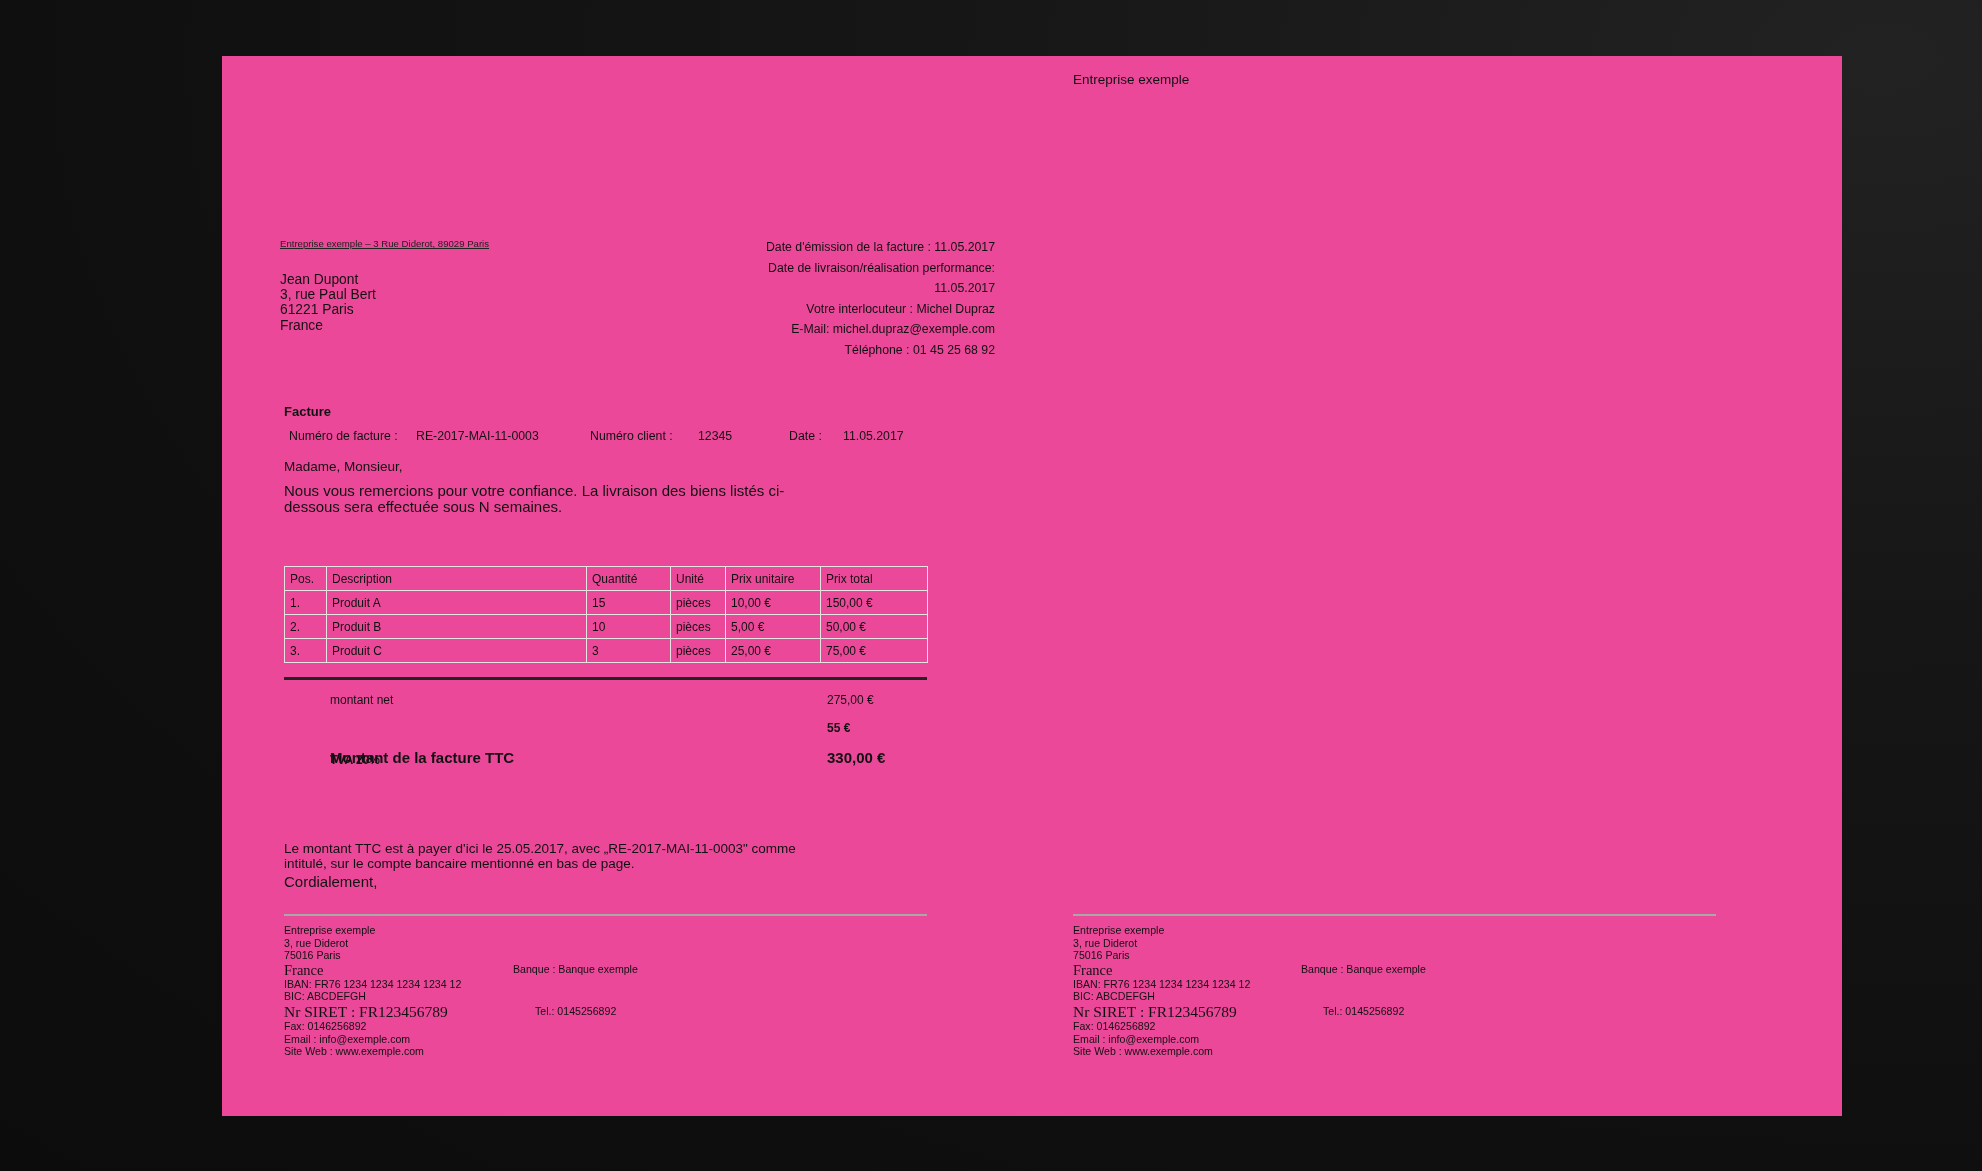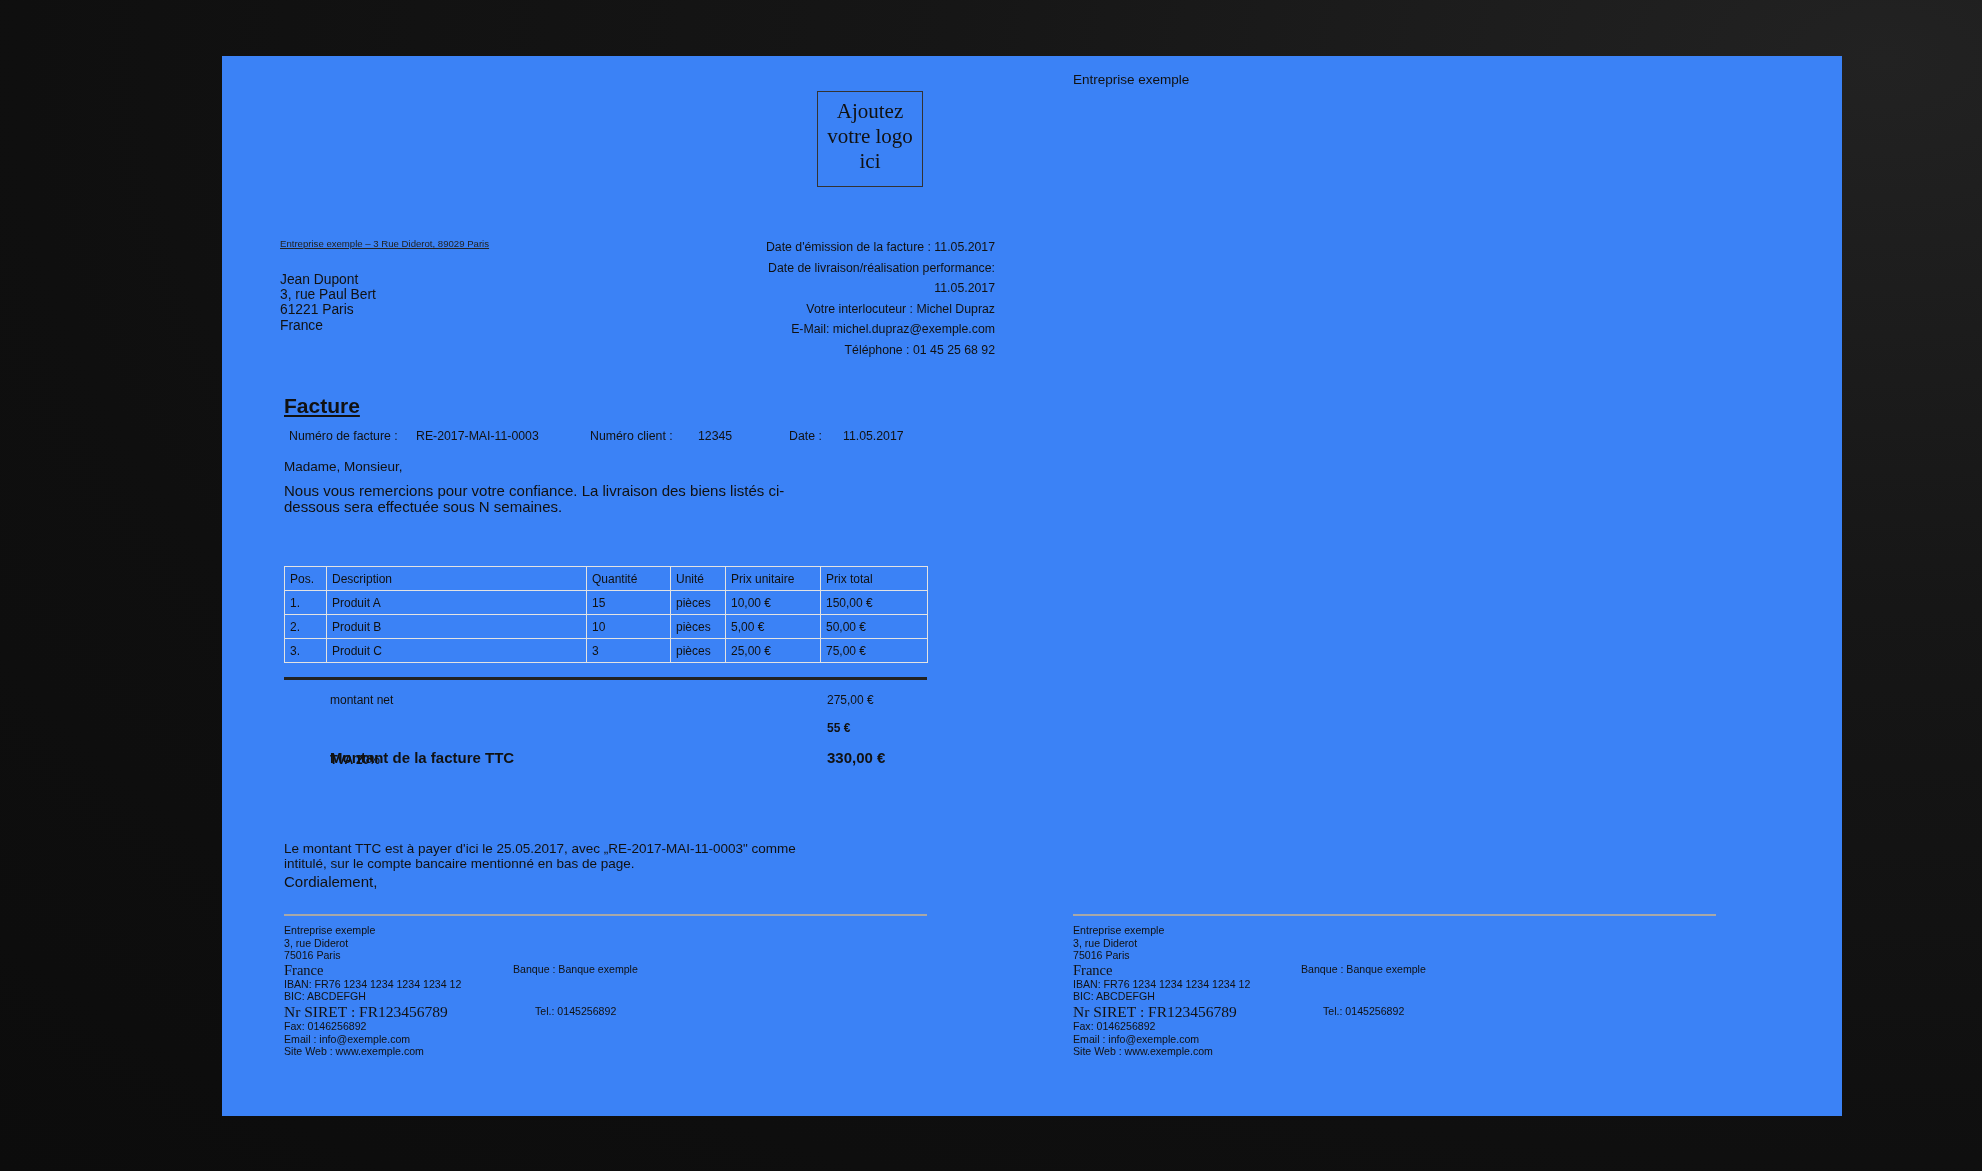--- a/index.html
+++ b/index.html
@@ -2,42 +2,42 @@
 <html><head>
 <meta charset="utf-8">
 <style>
   html, body { margin: 0; padding: 0; }
   body {
     width: 1982px; height: 1171px; position: relative; overflow: hidden;
     background: radial-gradient(ellipse at 95% 5%, #222 0%, #161616 35%, #0f0f0f 70%, #0c0c0c 100%);
     font-family: "Liberation Sans", sans-serif; color: #111;
   }
   .page {
-    position: absolute; top: 56px; width: 831px; height: 1060px; background: #3b82f6;
+    position: absolute; top: 56px; width: 831px; height: 1060px; background: #ec4899;
   }
   #page-left { left: 222px; }
   #page-right { left: 1011px; }
   .abs { position: absolute; white-space: nowrap; }
 
   
   .logo-box {
     position: absolute; left: 595px; top: 35px; width: 106px; height: 96px;
     border: 1.5px solid #333; box-sizing: border-box;
     font-family: "Liberation Serif", serif; font-size: 21px; line-height: 25px;
     text-align: center; padding-top: 7px; color: #111;
   }
   .logo-box span { display: block; }
 
   .sender-line { left: 58px; top: 182px; font-size: 9.6px; text-decoration: underline; color: #222; }
   .recipient { left: 58px; top: 216px; font-size: 13.8px; line-height: 15.2px; }
   .recipient div { white-space: nowrap; }
   .info-block { right: 58px; top: 181px; font-size: 12.3px; line-height: 20.6px; text-align: right; }
   .info-block div { white-space: nowrap; }
 
-  .title { left: 62px; top: 338px; font-size: 21px; font-weight: bold; text-decoration: underline; }
+  .title { left: 62px; top: 348px; font-size: 13px; font-weight: bold; }
   .meta { top: 373px; font-size: 12.3px; }
 
   .greeting { left: 62px; top: 403px; font-size: 13.5px; }
   .intro { left: 62px; top: 427px; font-size: 15px; line-height: 16px; white-space: normal; width: 520px; }
 
   table.items {
     position: absolute; left: 62px; top: 510px; width: 643px; border-collapse: collapse;
     font-size: 12px; table-layout: fixed;
   }
   table.items th, table.items td {
@@ -62,25 +62,20 @@
   .footer .serif-big { font-family: "Liberation Serif", serif; font-size: 15.5px; line-height: 17px; height: 17px; }
   .footer-side { font-size: 10.6px; padding-left: 33px; }
 
   .rp-header { left: 62px; top: 16px; font-size: 13.5px; }
 </style>
 </head>
 <body>
 
 <div class="page" id="page-left">
 
-  <div class="logo-box">
-    <span>Ajoutez</span>
-    <span>votre logo</span>
-    <span>ici</span>
-  </div>
 
   <div class="abs sender-line">Entreprise exemple – 3 Rue Diderot, 89029 Paris</div>
 
   <div class="abs recipient">
     <div>Jean Dupont</div>
     <div>3, rue Paul Bert</div>
     <div>61221 Paris</div>
     <div>France</div>
   </div>
 

